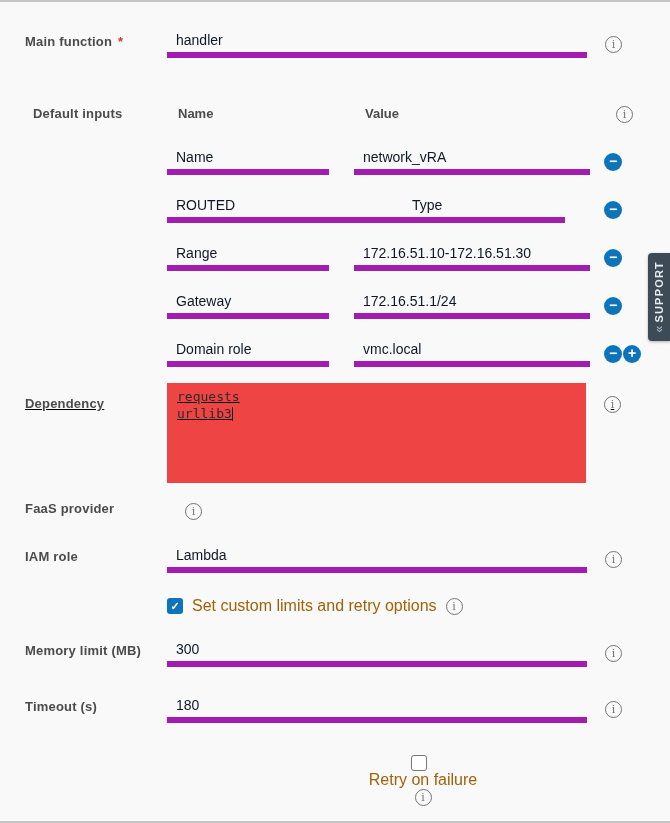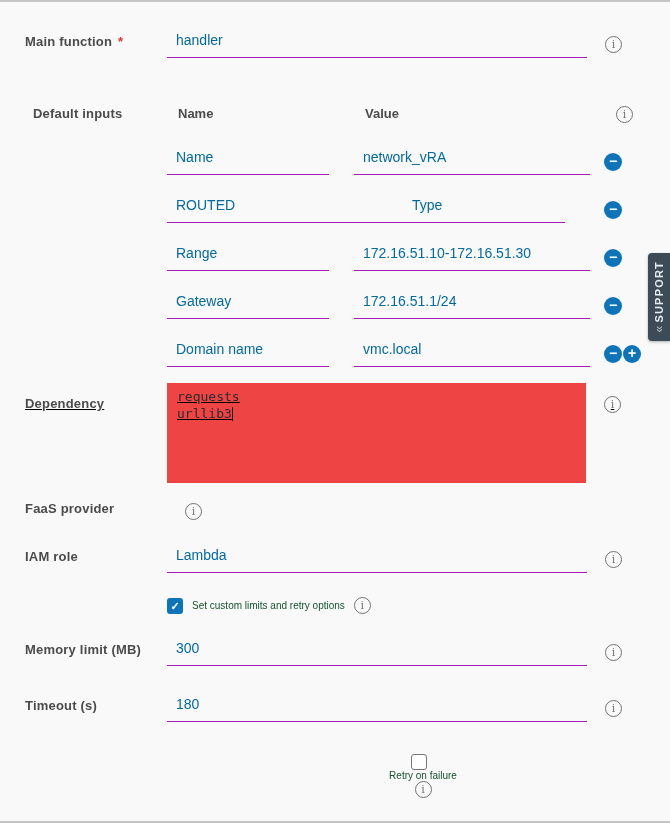--- a/index.html
+++ b/index.html
@@ -15,22 +15,22 @@
   }
   .form { padding-left:25px; }
   .row { display:flex; align-items:flex-end; }
   .label {
     width:142px; flex:0 0 142px;
     font-size:13px; font-weight:bold; color:#4b4b4b;
     padding-bottom:9px; letter-spacing:.2px;
   }
   .req { color:#d9342b; margin-left:6px; font-weight:bold; }
   .ufield {
-    border-bottom:1px solid #a21caf;
-    font-size:14px; color:#0369a1;
+    border-bottom:6px solid #a21caf;
+    font-size:14px; color:#0f172a;
     padding:0 0 8px 9px; height:26px;
     white-space:nowrap; overflow:hidden;
     position:relative;
   }
   .w-main { width:420px; }
   .w-name { width:162px; margin-right:25px; }
   .w-value { width:236px; }
   .colhead { font-size:13px; font-weight:bold; color:#4b4b4b; }
   .colhead.name { width:187px; padding-left:3px; }
   .colhead.value { padding-left:3px; }
@@ -67,21 +67,21 @@
   .dep-row { display:flex; align-items:flex-start; }
   .dep-row .label { padding-top:13px; }
   .cb-row { display:flex; align-items:center; margin-left:142px; }
   .checkbox {
     width:16px; height:16px; flex:0 0 16px;
     border-radius:3px; cursor:pointer;
     text-align:center; line-height:16px;
   }
   .checkbox.checked { background:#0e74ba; color:#fff; font-size:11px; font-weight:bold; }
   .checkbox.unchecked { background:#fff; border:1px solid #767676; color:transparent; }
-  .cb-label { font-size:10px; color:#14532d; margin-left:9px; }
+  .cb-label { font-size:16px; color:#a16207; margin-left:9px; }
   .cb-row .info-icon { margin:0 0 0 9px; }
   .support-tab {
     position:absolute; right:0; top:251px;
     width:22px; height:88px;
     background:#3d4b57;
     border-radius:4px 0 0 4px;
     display:flex; align-items:center; justify-content:center;
     cursor:pointer;
     box-shadow:0 1px 3px rgba(0,0,0,.3);
   }
@@ -140,21 +140,21 @@
     <div class="circle-btn">−</div>
   </div>
 
   <div class="row mt-kv" style="margin-left:142px;">
     <div class="ufield w-name">Gateway</div>
     <div class="ufield w-value">172.16.51.1/24</div>
     <div class="circle-btn">−</div>
   </div>
 
   <div class="row mt-kv" style="margin-left:142px;">
-    <div class="ufield w-name">Domain name</div>
+    <div class="ufield w-name">Domain role</div>
     <div class="ufield w-value">vmc.local</div>
     <div class="circle-btn">−</div>
     <div class="circle-btn add">+</div>
   </div>
 
   <div class="dep-row mt-dep">
     <div class="label">Dependency</div>
     <div class="textarea">
         <div>requests</div>
         <div style="display:flex;align-items:center;">

